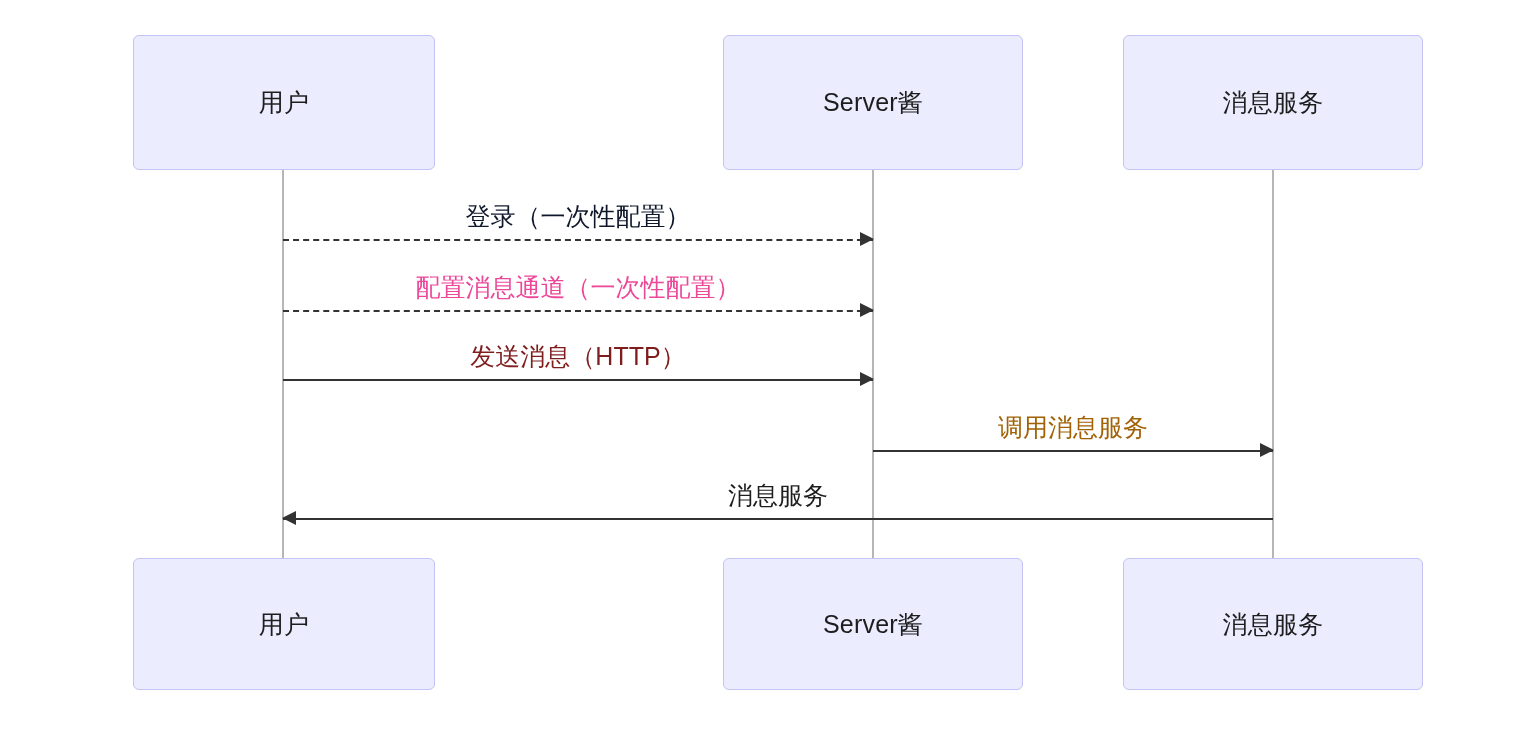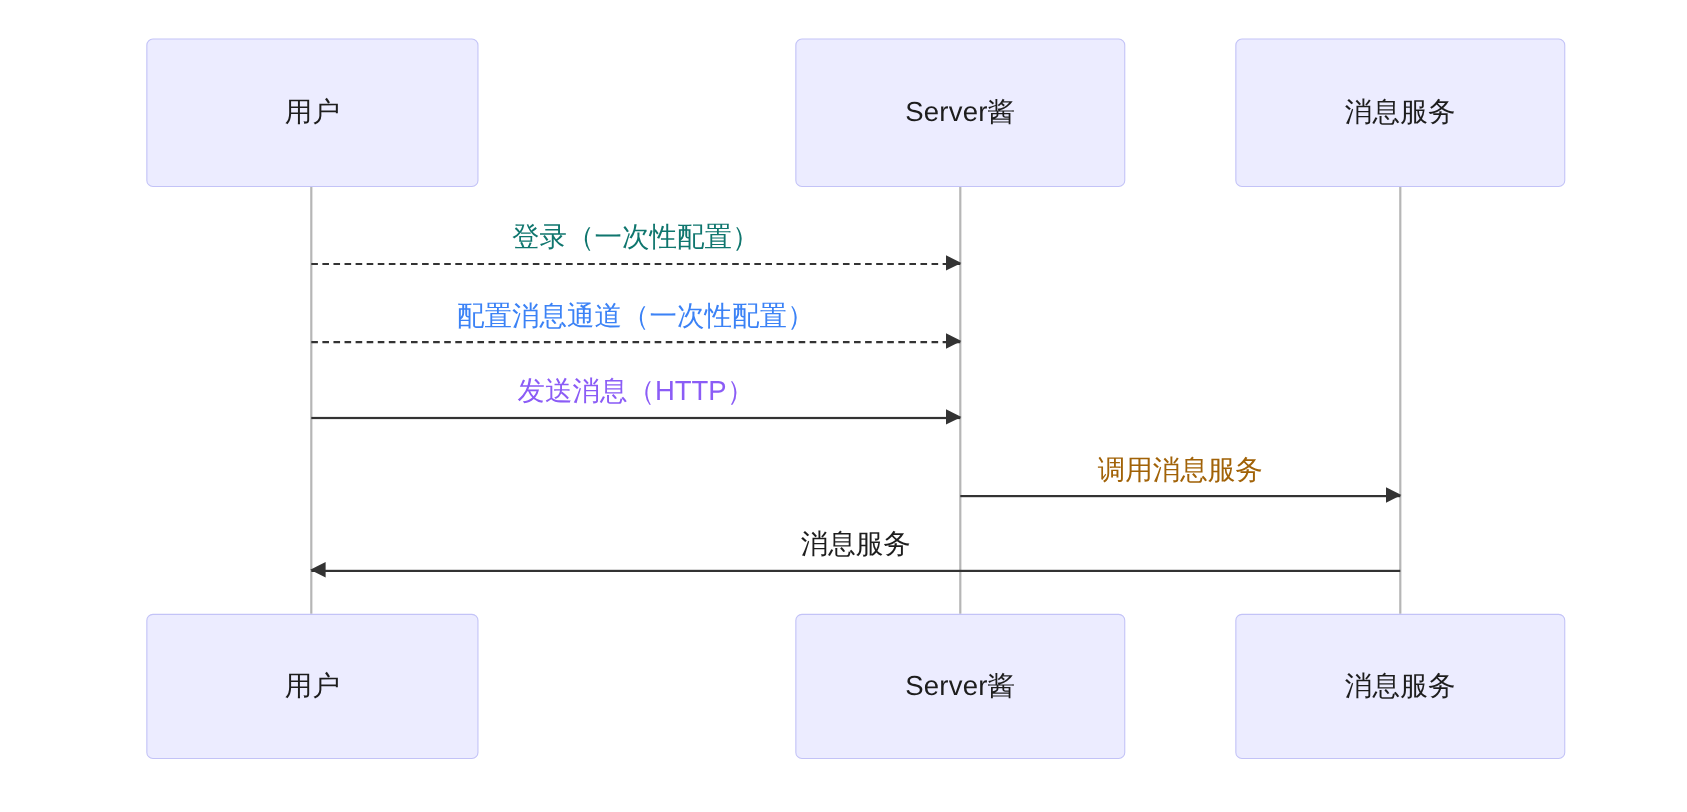--- a/index.html
+++ b/index.html
@@ -99,33 +99,33 @@
   <div class="participant" style="left: 703px; top: 35px; width: 300px; height: 135px; background: rgb(236, 236, 255); border-color: rgb(195, 195, 247);">
     <span class="participant-label">Server酱</span>
   </div>
   <div class="participant" style="left: 1103px; top: 35px; width: 300px; height: 135px; background: rgb(236, 236, 255); border-color: rgb(195, 195, 247);">
     <span class="participant-label">消息服务</span>
   </div>
 
   <div class="msg to-right dashed" style="left: 263px; top: 239px; width: 590px;">
     <div class="line" style="width: 590px; border-top-color: rgb(51, 51, 51);"></div>
     <div class="head" style="border-left-color: rgb(51, 51, 51);"></div>
-    <div class="msg-label" style="color: #0f766e;">登录（一次性配置）</div>
+    <div class="msg-label" style="color: #0f172a;">登录（一次性配置）</div>
   </div>
 
   <div class="msg to-right dashed" style="left: 263px; top: 310px; width: 590px;">
     <div class="line" style="width: 590px; border-top-color: rgb(51, 51, 51);"></div>
     <div class="head" style="border-left-color: rgb(51, 51, 51);"></div>
-    <div class="msg-label" style="color: #3b82f6;">配置消息通道（一次性配置）</div>
+    <div class="msg-label" style="color: #ec4899;">配置消息通道（一次性配置）</div>
   </div>
 
   <div class="msg to-right" style="left: 263px; top: 379px; width: 590px;">
     <div class="line" style="width: 590px; border-top-color: rgb(51, 51, 51);"></div>
     <div class="head" style="border-left-color: rgb(51, 51, 51);"></div>
-    <div class="msg-label" style="color: #8b5cf6;">发送消息（HTTP）</div>
+    <div class="msg-label" style="color: #7f1d1d;">发送消息（HTTP）</div>
   </div>
 
   <div class="msg to-right" style="left: 853px; top: 450px; width: 400px;">
     <div class="line" style="width: 400px; border-top-color: rgb(51, 51, 51);"></div>
     <div class="head" style="border-left-color: rgb(51, 51, 51);"></div>
     <div class="msg-label" style="color: #a16207;">调用消息服务</div>
   </div>
 
   <div class="msg to-left" style="left: 263px; top: 518px; width: 990px;">
     <div class="line" style="width: 990px; border-top-color: rgb(51, 51, 51);"></div>

